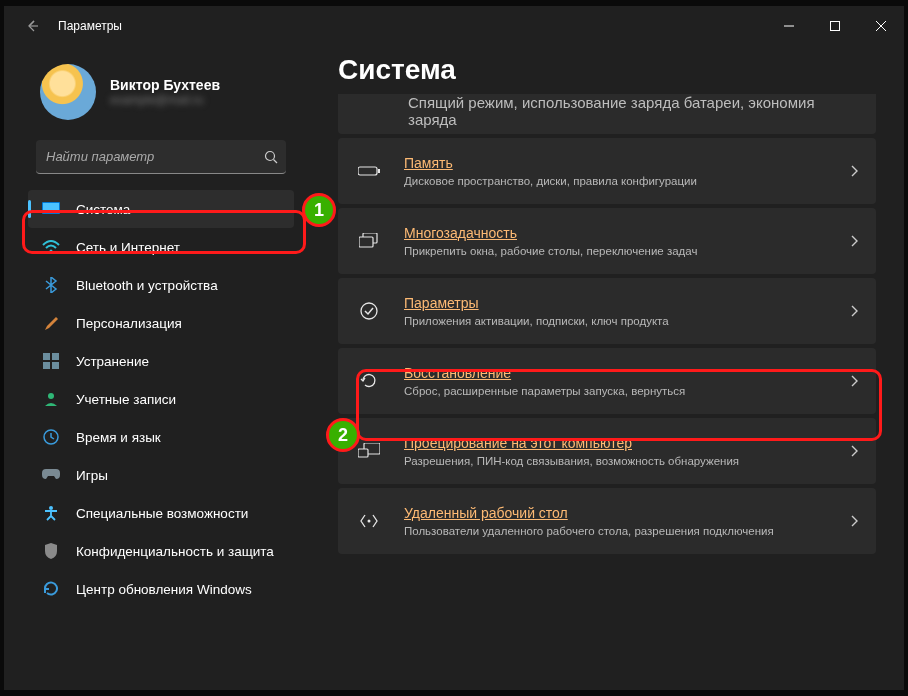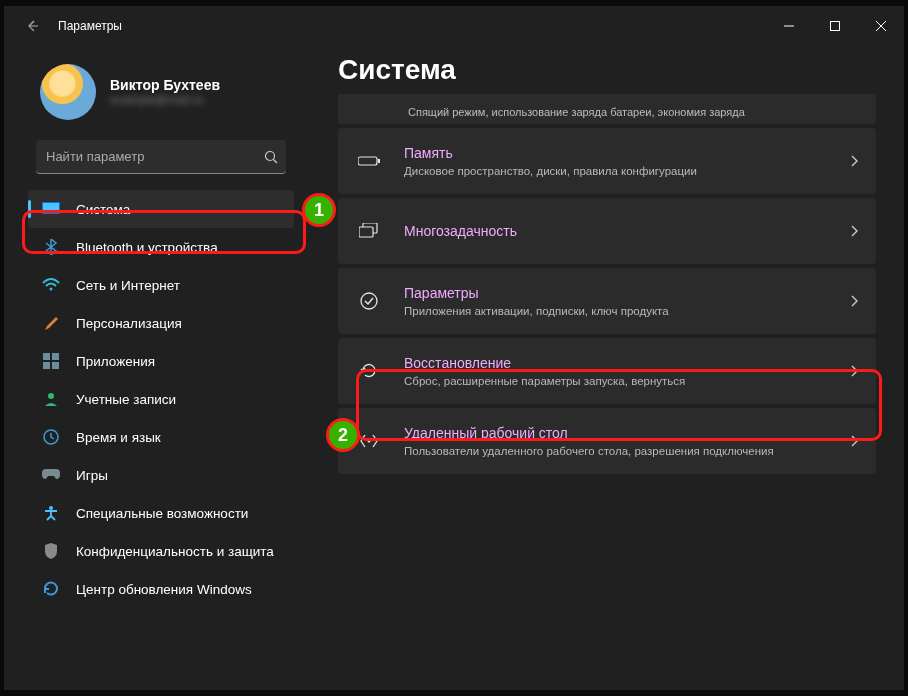--- a/index.html
+++ b/index.html
@@ -66,21 +66,21 @@
 .search {
   margin: 4px 18px 16px 24px;
   position: relative;
 }
 .search input {
   width: 100%; height: 34px;
   background: #2d2d2d;
   border: none; border-bottom: 1px solid #888;
   border-radius: 4px;
   color: #ef4444; font-size: 13px;
-  padding: 0 34px 0 10px; outline: none;
+  padding: 0 34px 0 10px; outline: none; font-style: italic;
 }
 .search input::placeholder { color: #aaa; }
 .search-icon {
   position: absolute; right: 8px; top: 50%; transform: translateY(-50%);
   color: #ccc;
 }
 .nav { display: flex; flex-direction: column; gap: 0px; padding: 0 10px 0 16px;}
 .nav-item {
   height: 38px;
   display: flex; align-items: center;
@@ -106,24 +106,24 @@
 .list { display: flex; flex-direction: column; gap: 4px; }
 .row {
   background: #2b2b2b;
   border-radius: 4px;
   min-height: 66px;
   display: flex; align-items: center;
   padding: 12px 18px 12px 18px;
   gap: 22px;
 }
 .row.first { min-height: 30px; padding-top:0; padding-bottom: 6px; align-items:flex-end; border-radius: 0 0 4px 4px;}
-.row.first .desc { font-size: 11px; color: #bdbdbd; padding-left: 52px;}
+.row.first .desc { font-size: 15px; color: #bdbdbd; padding-left: 52px;}
 .ricon { width: 26px; display:flex; justify-content:center; color:#e6e6e6; flex-shrink:0;}
 .rtext { flex: 1; }
-.rtitle { font-size: 14px; color: #f0abfc; }
+.rtitle { font-size: 14px; color: #fdba74; text-decoration: underline; }
 .rdesc { font-size: 11.5px; color: #b9b9b9; margin-top: 4px; }
 .chev { color: #ccc; }
 
 .hl-1 {
   position: absolute;
   border: 3px solid #ff1a1a;
   border-radius: 10px;
   pointer-events: none;
 }
 .marker {
@@ -195,54 +195,54 @@
           <span class="nicon">
               <svg width="18" height="14">
                 <rect x="0" y="0" width="18" height="12" rx="1" fill="#0078d4"></rect>
                 <rect x="1" y="1" width="16" height="10" fill="#4cc2ff"></rect>
               </svg>
             </span>
           <span>Система</span>
         </div>
         <div class="nav-item">
           <span class="nicon">
-              <svg width="14" height="16" viewBox="0 0 14 16">
-                <path d="M7 0v16l5-4-10-8m0 8 10-8-5-4" fill="none" stroke="#3a9bdc" stroke-width="1.5"></path>
-              </svg>
-            </span>
-          <span>Bluetooth и устройства</span>
-        </div>
-        <div class="nav-item">
-          <span class="nicon">
               <svg width="18" height="14" viewBox="0 0 18 14">
                 <path d="M1 5 Q9 -3 17 5" fill="none" stroke="#30c0d8" stroke-width="2"></path>
                 <path d="M4 8 Q9 3 14 8" fill="none" stroke="#30c0d8" stroke-width="2"></path>
                 <circle cx="9" cy="11" r="1.5" fill="#30c0d8"></circle>
               </svg>
             </span>
           <span>Сеть и Интернет</span>
+        </div>
+        <div class="nav-item">
+          <span class="nicon">
+              <svg width="14" height="16" viewBox="0 0 14 16">
+                <path d="M7 0v16l5-4-10-8m0 8 10-8-5-4" fill="none" stroke="#3a9bdc" stroke-width="1.5"></path>
+              </svg>
+            </span>
+          <span>Bluetooth и устройства</span>
         </div>
         <div class="nav-item">
           <span class="nicon">
               <svg width="16" height="16" viewBox="0 0 16 16">
                 <path d="M13 2 L4 11 L2 15 L6 13 L15 4 Z" fill="#d4833b"></path>
               </svg>
             </span>
           <span>Персонализация</span>
         </div>
         <div class="nav-item">
           <span class="nicon">
               <svg width="16" height="16">
                 <rect x="0" y="0" width="7" height="7" fill="#6b8e9e"></rect>
                 <rect x="9" y="0" width="7" height="7" fill="#6b8e9e"></rect>
                 <rect x="0" y="9" width="7" height="7" fill="#6b8e9e"></rect>
                 <rect x="9" y="9" width="7" height="7" fill="#6b8e9e"></rect>
               </svg>
             </span>
-          <span>Приложения</span>
+          <span>Устранение</span>
         </div>
         <div class="nav-item">
           <span class="nicon">
               <svg width="16" height="16" viewBox="0 0 16 16">
                 <circle cx="8" cy="5" r="3" fill="#2fb776"></circle>
                 <path d="M2 15 Q8 9 14 15 Z" fill="#2fb776"></path>
               </svg>
             </span>
           <span>Учетные записи</span>
         </div>
@@ -317,20 +317,21 @@
         </div>
         <div class="row">
           <span class="ricon">
               <svg width="20" height="16" viewBox="0 0 20 16">
                 <rect x="4" y="0" width="14" height="10" rx="1" fill="none" stroke="currentColor" stroke-width="1.2"></rect>
                 <rect x="0" y="4" width="14" height="10" rx="1" fill="#2b2b2b" stroke="currentColor" stroke-width="1.2"></rect>
               </svg>
             </span>
           <div class="rtext">
               <div class="rtitle">Многозадачность</div>
+              <div class="rdesc">Прикрепить окна, рабочие столы, переключение задач</div>
             </div>
           <span class="chev">
               <svg width="8" height="12" viewBox="0 0 8 12">
                 <path d="M2 1 L7 6 L2 11" fill="none" stroke="currentColor" stroke-width="1.4"></path>
               </svg>
             </span>
         </div>
         <div class="row">
           <span class="ricon">
               <svg width="18" height="18" viewBox="0 0 18 18">
@@ -351,20 +352,37 @@
         <div class="row">
           <span class="ricon">
               <svg width="20" height="16" viewBox="0 0 20 16">
                 <path d="M4 8 A6 6 0 1 1 6 12" fill="none" stroke="currentColor" stroke-width="1.3"></path>
                 <path d="M2 6 L4 8 L6 5" fill="none" stroke="currentColor" stroke-width="1.3"></path>
               </svg>
             </span>
           <div class="rtext">
               <div class="rtitle">Восстановление</div>
               <div class="rdesc">Сброс, расширенные параметры запуска, вернуться</div>
+            </div>
+          <span class="chev">
+              <svg width="8" height="12" viewBox="0 0 8 12">
+                <path d="M2 1 L7 6 L2 11" fill="none" stroke="currentColor" stroke-width="1.4"></path>
+              </svg>
+            </span>
+        </div>
+        <div class="row">
+          <span class="ricon">
+              <svg width="22" height="16" viewBox="0 0 22 16">
+                <rect x="6" y="0" width="16" height="11" rx="1" fill="none" stroke="currentColor" stroke-width="1.2"></rect>
+                <rect x="0" y="6" width="10" height="8" rx="1" fill="#2b2b2b" stroke="currentColor" stroke-width="1.2"></rect>
+              </svg>
+            </span>
+          <div class="rtext">
+              <div class="rtitle">Проецирование на этот компьютер</div>
+              <div class="rdesc">Разрешения, ПИН-код связывания, возможность обнаружения</div>
             </div>
           <span class="chev">
               <svg width="8" height="12" viewBox="0 0 8 12">
                 <path d="M2 1 L7 6 L2 11" fill="none" stroke="currentColor" stroke-width="1.4"></path>
               </svg>
             </span>
         </div>
         <div class="row">
           <span class="ricon">
               <svg width="20" height="16" viewBox="0 0 20 16">

